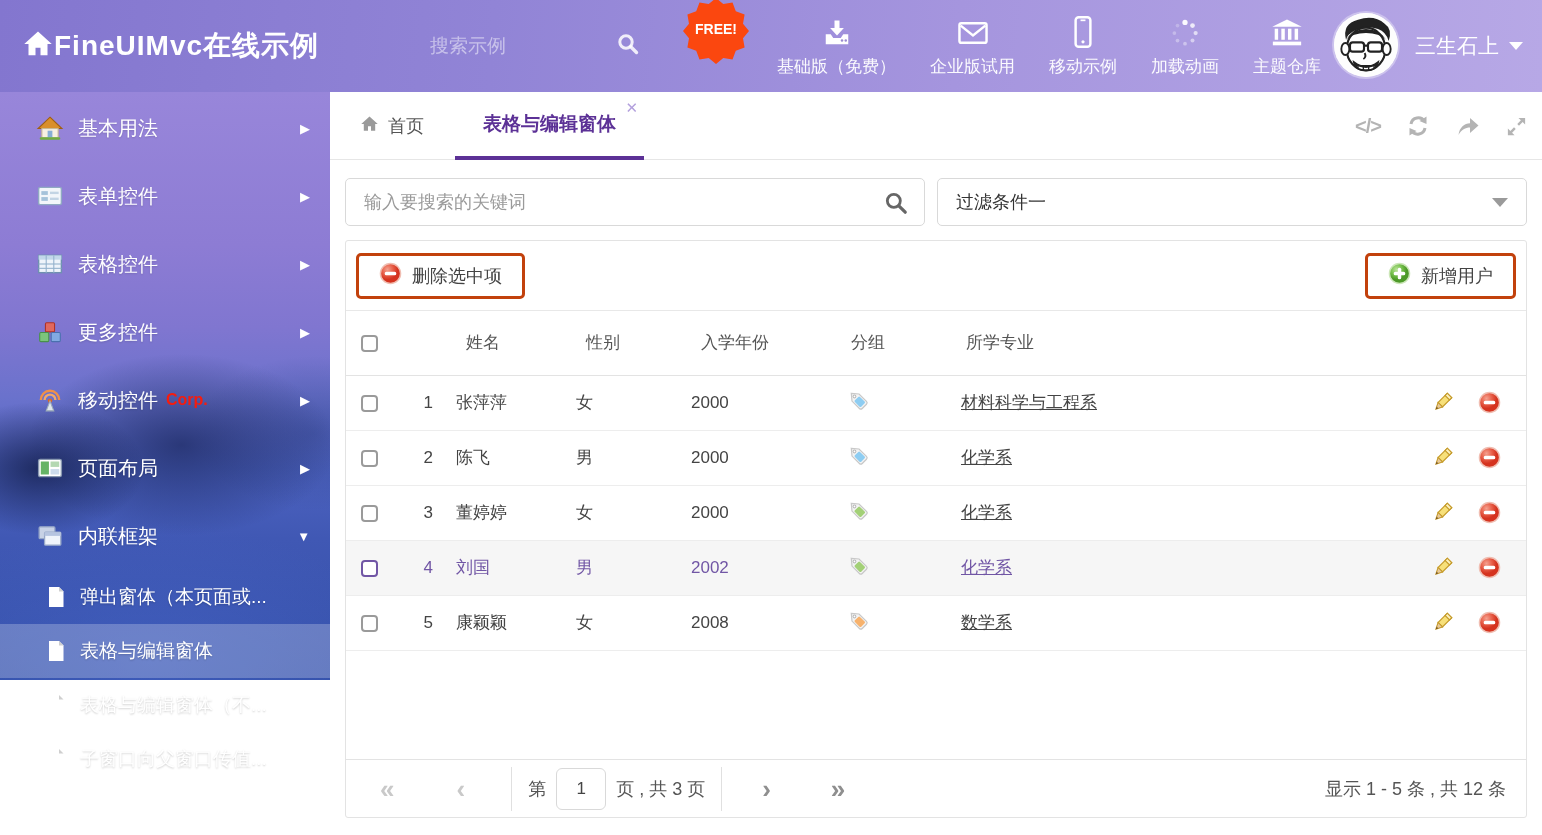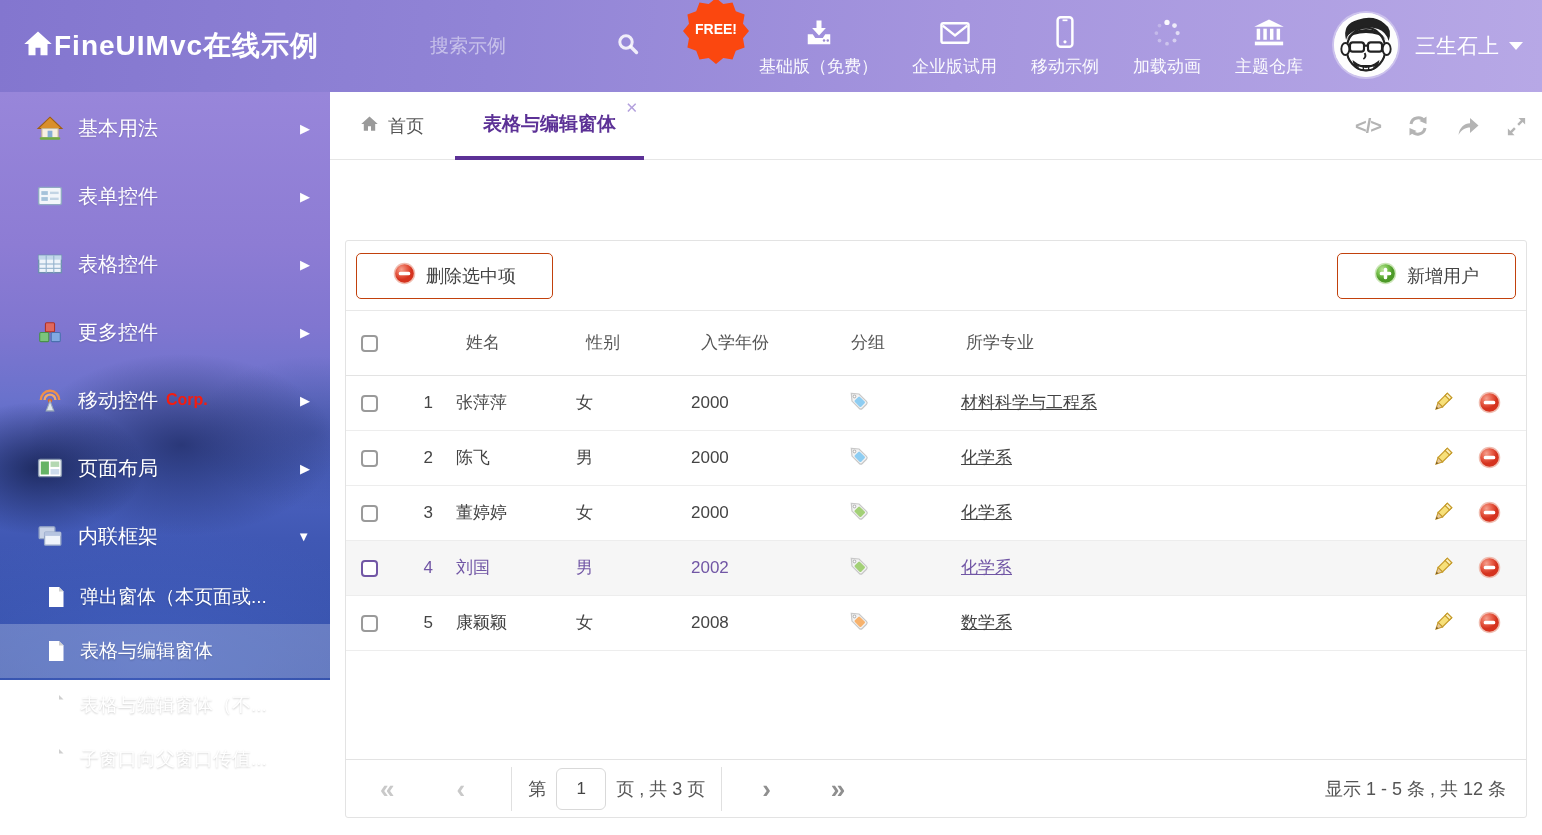--- a/index.html
+++ b/index.html
@@ -9,21 +9,21 @@
 
   
   .hdr { position:absolute; left:0; top:0; width:1542px; height:92px;
     background:linear-gradient(95deg,#8376cf 0%,#9184d6 32%,#a595de 62%,#b7a8e6 100%);
     color:#fff; z-index:5; }
   .brand { position:absolute; left:22px; top:0; height:92px; display:flex; align-items:center; }
   .brand-title { font-size:28px; font-weight:bold; letter-spacing:1px; }
   .hdr-search { position:absolute; left:430px; top:0; height:92px; width:210px;
     display:flex; align-items:center; justify-content:space-between; }
   .hdr-search-text { font-size:19px; color:rgba(255,255,255,.5); }
-  .hdr-nav { position:absolute; left:742px; top:0; height:92px; display:flex; }
+  .hdr-nav { position:absolute; left:760px; top:0; height:92px; display:flex; }
   .hdr-nav-item { display:flex; flex-direction:column; align-items:center; justify-content:center;
     padding:0 17px; cursor:pointer; }
   .hdr-nav-item .nav-ic { height:34px; display:flex; align-items:flex-end; }
   .hdr-nav-item .nav-lb { font-size:17px; margin-top:7px; color:rgba(255,255,255,.95); }
   .free-badge { position:absolute; left:682px; top:-3px; width:68px; height:68px; z-index:6; }
   .free-badge .free-txt { position:absolute; left:0; top:0; width:68px; height:63px;
     display:flex; align-items:center; justify-content:center; font-size:14px; font-weight:bold; color:#fff; }
   .avatar { position:absolute; left:1334px; top:13px; width:64px; height:64px; border-radius:50%;
     background:#fdfdfd; overflow:hidden; box-shadow:0 0 0 2px rgba(255,255,255,.35); }
   .user { position:absolute; left:1415px; top:0; height:92px; display:flex; align-items:center; gap:10px;
@@ -72,22 +72,22 @@
   .search-box .mag { position:absolute; right:15px; top:11px; }
   .filter-box { flex:1; border:1px solid #d9d9d9; border-radius:5px; display:flex; align-items:center;
     padding:0 18px; font-size:18px; color:#333; cursor:pointer; }
   .filter-box .caret { margin-left:auto; width:0; height:0; border-left:8px solid transparent;
     border-right:8px solid transparent; border-top:9px solid #9a9a9a; }
 
   .panel { position:absolute; left:15px; right:15px; top:148px; bottom:17px;
     border:1px solid #e3e3e3; border-radius:3px; background:#fff; }
   .toolbar { height:70px; display:flex; align-items:center; justify-content:space-between;
     padding:0 10px; border-bottom:1px solid #e8e8e8; }
-  .btn { display:flex; align-items:center; gap:10px; height:46px; padding:0 36px;
-    border:1px solid #c2410c; border-radius:5px; background:#fff; font-size:18px; color:#444;
+  .btn { display:flex; align-items:center; gap:10px; height:46px; padding:0 20px;
+    border:3px solid #c2410c; border-radius:5px; background:#fff; font-size:18px; color:#444;
     cursor:pointer; font-family:Liberation Serif, serif; }
 
   table.grid { width:100%; border-collapse:collapse; table-layout:fixed; }
   .grid th { height:64px; text-align:left; font-weight:normal; font-size:17px; color:#555;
     border-bottom:1px solid #e3e3e3; padding-left:25px; }
   .grid td { height:55px; font-size:17px; color:#444; border-bottom:1px solid #ededed; padding-left:15px; }
   .grid th.c-check, .grid td.c-check { padding-left:15px; }
   .grid td.c-idx { text-align:right; padding-right:8px; padding-left:0; }
   .grid a.major-link { color:#444; text-decoration:underline; }
   .grid tr.selected { background:#f6f6f6; }
@@ -367,20 +367,35 @@
         </span>
         <span class="tool">
           <svg width="23" height="23" viewBox="0 0 24 24">
               <polygon points="14,3 21,3 21,10 18.4,7.4 14.6,11.2 12.8,9.4 16.6,5.6" fill="#b4b4b4"></polygon>
               <polygon points="10,21 3,21 3,14 5.6,16.6 9.4,12.8 11.2,14.6 7.4,18.4" fill="#b4b4b4"></polygon>
             </svg>
         </span>
       </div>
     </div>
 
+    <div class="filter-row">
+      <div class="search-box">
+        <input type="text" placeholder="输入要搜索的关键词" style="">
+        <span class="mag">
+          <svg width="26" height="26" viewBox="0 0 24 24">
+              <circle cx="10" cy="10" r="6" fill="none" stroke="#666" stroke-width="2.6"></circle>
+              <line x1="14.6" y1="14.6" x2="20.5" y2="20.5" stroke="#666" stroke-width="3" stroke-linecap="round"></line>
+            </svg>
+        </span>
+      </div>
+      <div class="filter-box">
+        <span>过滤条件一</span>
+        <span class="caret"></span>
+      </div>
+    </div>
 
     <div class="panel">
       <div class="toolbar">
         <button class="btn">
           <span>
             <svg width="23" height="23" viewBox="0 0 24 24">
                 <defs>
                   <radialGradient id="gRed" cx="35%" cy="30%">
                     <stop offset="0%" stop-color="#f4a08e"></stop>
                     <stop offset="55%" stop-color="#e8604a"></stop>

